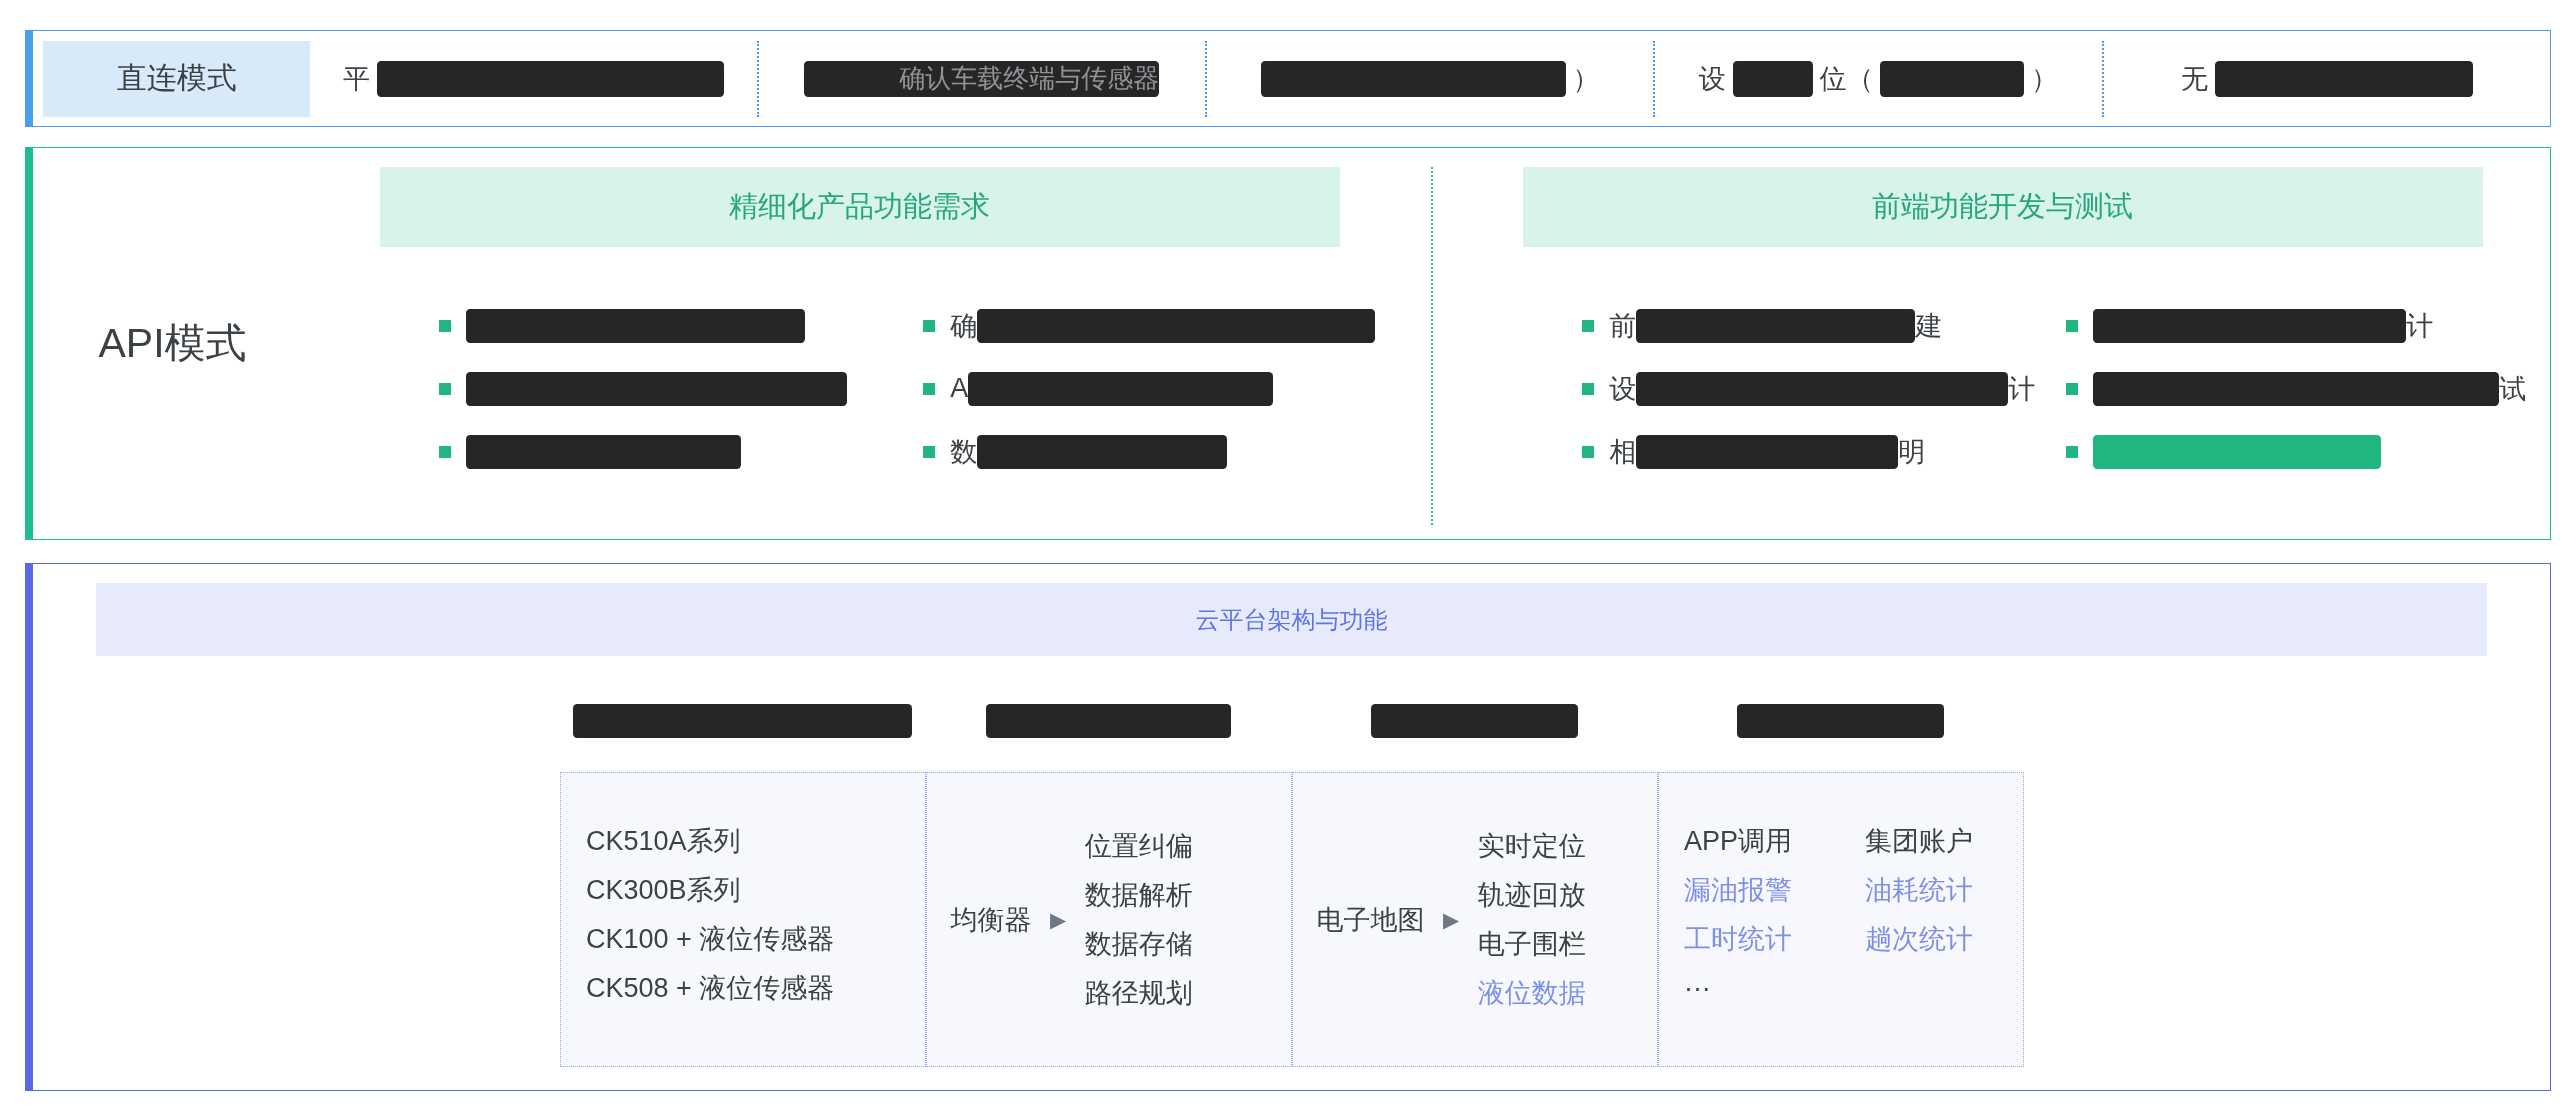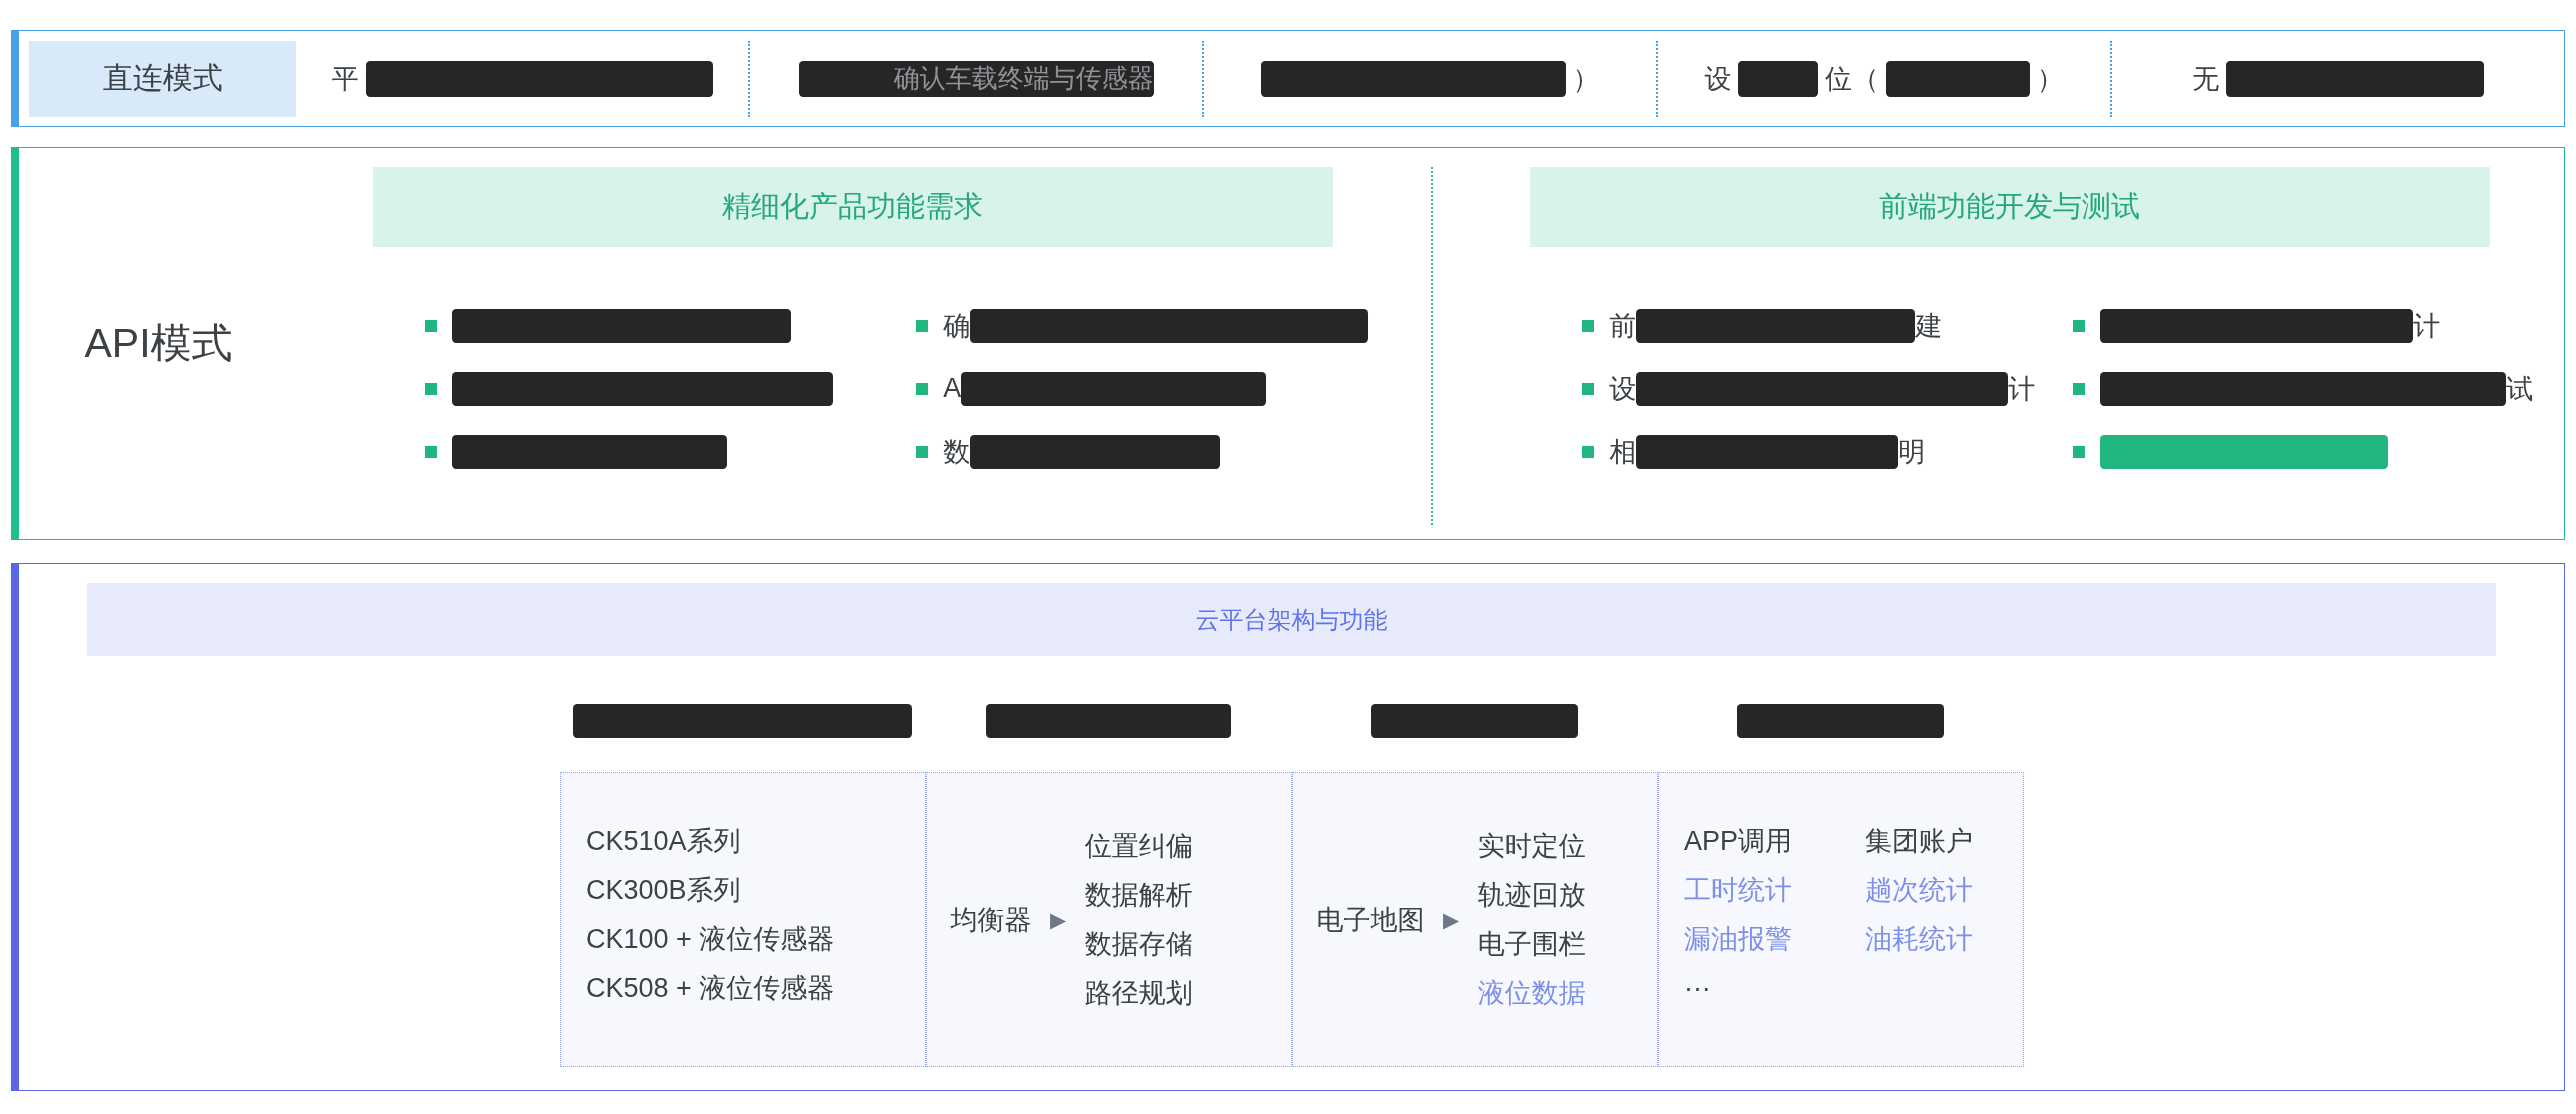--- a/index.html
+++ b/index.html
@@ -8,21 +8,21 @@
     --bullet-green:#21b57f;
     --saas-accent:#5a68e6; --saas-header-bg:#e7eafb; --saas-header-text:#5f74e8;
     --saas-box-border:#98a5ee; --saas-box-bg:#f7f8fd;
     --link-blue:#7c90ea; --redaction:#262626; --text-dark:#3c4146; --bar-overlay:#8f9398;
   }
   *{margin:0;padding:0;box-sizing:border-box;}
   body{
     width:2576px;height:1115px;background:#ffffff;overflow:hidden;
     font-family:"Liberation Sans","DejaVu Sans",sans-serif;color:var(--text-dark);
   }
-  .page{padding:30px 11px 0;}
+  .page{padding:30px 25px 0;}
   .section{position:relative;width:100%;}
 
   
   .sec-direct{height:97px;border:1.7px solid var(--direct-accent);border-left-width:8.5px;
     display:flex;align-items:center;margin-bottom:19.5px;background:#fff;}
   .direct-label{width:267px;height:76px;margin-left:10.2px;background:var(--direct-label-bg);
     display:flex;align-items:center;justify-content:center;font-size:30px;flex:none;}
   .steps{flex:1;display:flex;height:76px;}
   .step-cell{flex:1;display:flex;align-items:center;justify-content:center;gap:6.8px;min-width:0;}
   .step-cell + .step-cell{border-left:2.5px dotted var(--direct-accent);}
@@ -228,28 +228,28 @@
             </div>
           </div>
           <div class="saas-col">
             <div class="col-header-bar" style="width: 207px;"></div>
             <div class="saas-box rows">
               <div class="row">
                 <span class="cell">APP调用</span>
                 <span class="cell">集团账户</span>
               </div>
               <div class="row">
+                <span class="cell blu">漏油报警</span>
+                <span class="cell blu">油耗统计</span>
+              </div>
+              <div class="row">
                 <span class="cell blu">工时统计</span>
                 <span class="cell blu">趟次统计</span>
               </div>
               <div class="row">
-                <span class="cell blu">漏油报警</span>
-                <span class="cell blu">油耗统计</span>
-              </div>
-              <div class="row">
                 <span class="cell">···</span>
               </div>
             </div>
           </div>
         </div>
     </div>
   </div>
 
 </div>
 

